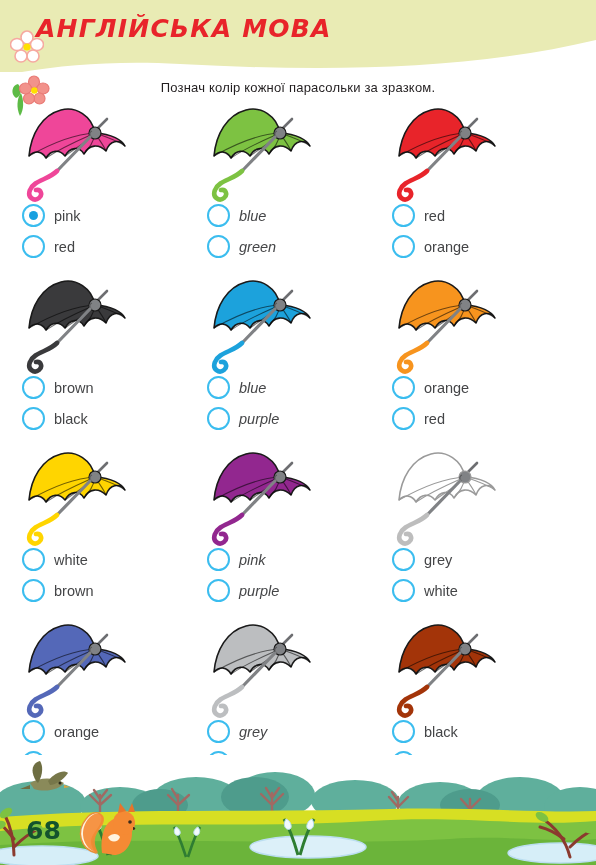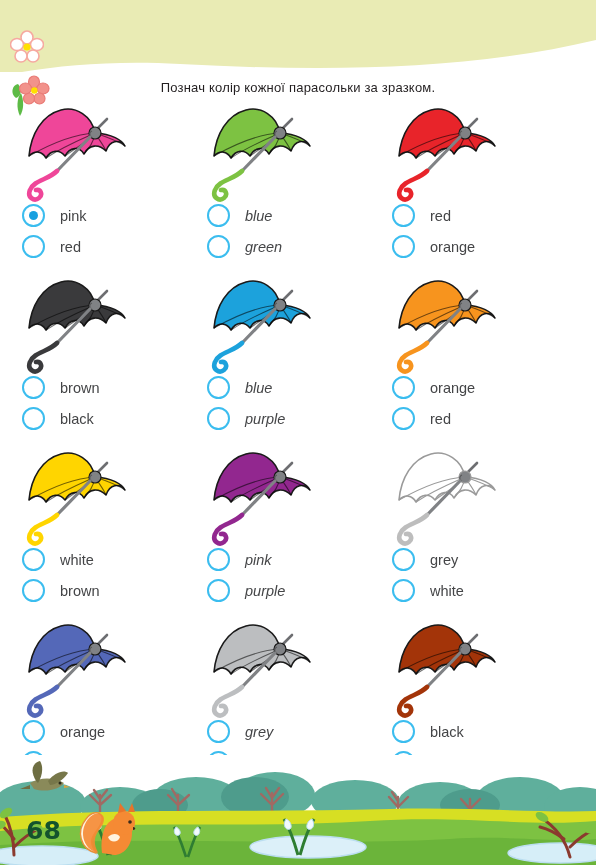--- a/index.html
+++ b/index.html
@@ -44,41 +44,42 @@
   .opts{position:absolute;left:10px;top:100px;}
   .opt{display:flex;align-items:center;height:31px;}
   .radio{
     width:23px;height:23px;border-radius:50%;
     border:2px solid #3BBDEF;background:#fff;
     box-sizing:border-box;flex:0 0 auto;
     display:flex;align-items:center;justify-content:center;
   }
   .radio .dot{width:9px;height:9px;border-radius:50%;background:#18A0E0;display:none;}
   .radio.checked .dot{display:block;}
-  .opt-label{margin-left:15px;font-size:14.5px;color:#444547;}
+  .opt-label{margin-left:9px;font-size:14.5px;color:#444547;}
 
   
   .scene{position:absolute;left:0;bottom:0;width:596px;height:110px;overflow:hidden;}
   .page-num{
     position:absolute;left:26px;bottom:20px;
     font-family:"DejaVu Sans","Liberation Sans",sans-serif;
     font-weight:bold;font-size:25px;color:#14532d;
     z-index:30;
   }
 </style>
 </head>
 <body>
 
 <div class="page">
 
   <div class="banner">
     <svg width="596" height="80" viewBox="0 0 596 80">
       <path d="M0,0 H596 V40 C470,70 330,72 180,64 C110,60 50,66 0,76 Z" fill="#E9EBB4"></path>
     </svg>
   </div>
+  <div class="banner-title">АНГЛІЙСЬКА МОВА</div>
 
   <div class="flower-a">
     <svg width="34" height="34" viewBox="0 0 34 34">
       <g fill="#ffffff" stroke="#F6A9A0" stroke-width="1.6">
         <ellipse cx="17" cy="7.5" rx="6" ry="6.5"></ellipse>
         <ellipse cx="27" cy="14.5" rx="6.5" ry="6"></ellipse>
         <ellipse cx="23" cy="26" rx="6" ry="6"></ellipse>
         <ellipse cx="11" cy="26" rx="6" ry="6"></ellipse>
         <ellipse cx="7" cy="14.5" rx="6.5" ry="6"></ellipse>
       </g>

